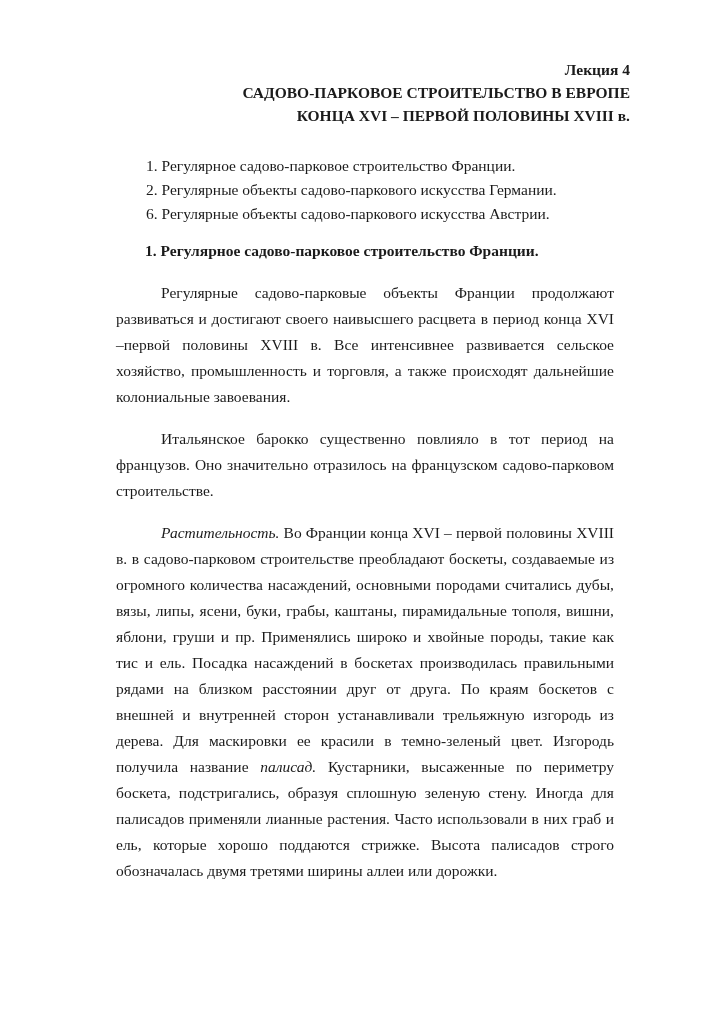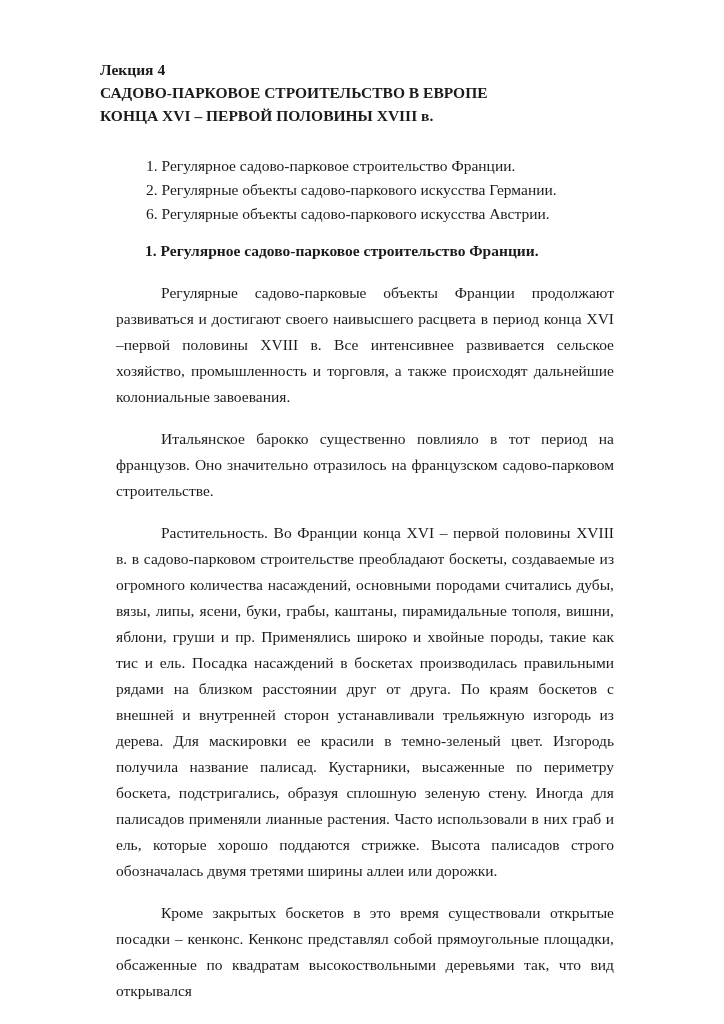--- a/index.html
+++ b/index.html
@@ -13,21 +13,21 @@
     min-height: 1024px;
     margin: 0 auto;
     background: #ffffff;
     box-sizing: border-box;
     padding: 58px 94px 40px 100px;
     font-family: "Liberation Serif", "DejaVu Serif", serif;
     color: #1b1b1b;
     font-size: 15.5px;
   }
   .doc-header {
-    text-align: left;
+    text-align: right;
     font-weight: bold;
     line-height: 23px;
   }
   .toc {
     margin-top: 27px;
     margin-left: 46px;
     line-height: 24px;
   }
   .toc-item {
     white-space: nowrap;
@@ -37,21 +37,21 @@
     font-weight: bold;
     text-indent: 45px;
     line-height: 26px;
   }
   .body-para {
     margin: 16px;
     text-align: justify;
     text-indent: 45px;
     line-height: 26px;
   }
-  .it { }
+  .it { font-style: italic; }
 </style>
 </head>
 <body>
 
 <div class="page">
 
   <div class="doc-header">
     <div class="t-line">Лекция 4</div>
     <div class="t-line">САДОВО-ПАРКОВОЕ СТРОИТЕЛЬСТВО В ЕВРОПЕ</div>
     <div class="t-line">КОНЦА XVI – ПЕРВОЙ ПОЛОВИНЫ XVIII в.</div>
@@ -61,15 +61,14 @@
     <div class="toc-item">1. Регулярное садово-парковое строительство Франции.</div>
     <div class="toc-item">2. Регулярные объекты садово-паркового искусства Германии.</div>
     <div class="toc-item">6. Регулярные объекты садово-паркового искусства Австрии.</div>
   </div>
 
   <div class="section-heading">1. Регулярное садово-парковое строительство Франции.</div>
 
   <p class="body-para"><span>Регулярные садово-парковые объекты Франции продолжают развиваться и достигают своего наивысшего расцвета в период конца XVI –первой половины XVIII в. Все интенсивнее развивается сельское хозяйство, промышленность и торговля, а также происходят дальнейшие колониальные завоевания.</span></p>
   <p class="body-para"><span>Итальянское барокко существенно повлияло в тот период на французов. Оно значительно отразилось на французском садово-парковом строительстве.</span></p>
   <p class="body-para"><span class="it">Растительность.</span><span> Во Франции конца XVI – первой половины XVIII в. в садово-парковом строительстве преобладают боскеты, создаваемые из огромного количества насаждений, основными породами считались дубы, вязы, липы, ясени, буки, грабы, каштаны, пирамидальные тополя, вишни, яблони, груши и пр. Применялись широко и хвойные породы, такие как тис и ель. Посадка насаждений в боскетах производилась правильными рядами на близком расстоянии друг от друга. По краям боскетов с внешней и внутренней сторон устанавливали трельяжную изгородь из дерева. Для маскировки ее красили в темно-зеленый цвет. Изгородь получила название </span><span class="it">палисад.</span><span> Кустарники, высаженные по периметру боскета, подстригались, образуя сплошную зеленую стену. Иногда для палисадов применяли лианные растения. Часто использовали в них граб и ель, которые хорошо поддаются стрижке. Высота палисадов строго обозначалась двумя третями ширины аллеи или дорожки.</span></p>
-  <p class="body-para"><span>Кроме закрытых боскетов в это время существовали открытые посадки – </span><span class="it">кенконс.</span><span> Кенконс представлял собой прямоугольные площадки, обсаженные по квадратам высокоствольными деревьями так, что вид открывался</span></p>
 
 </div>
 
 </body></html>

